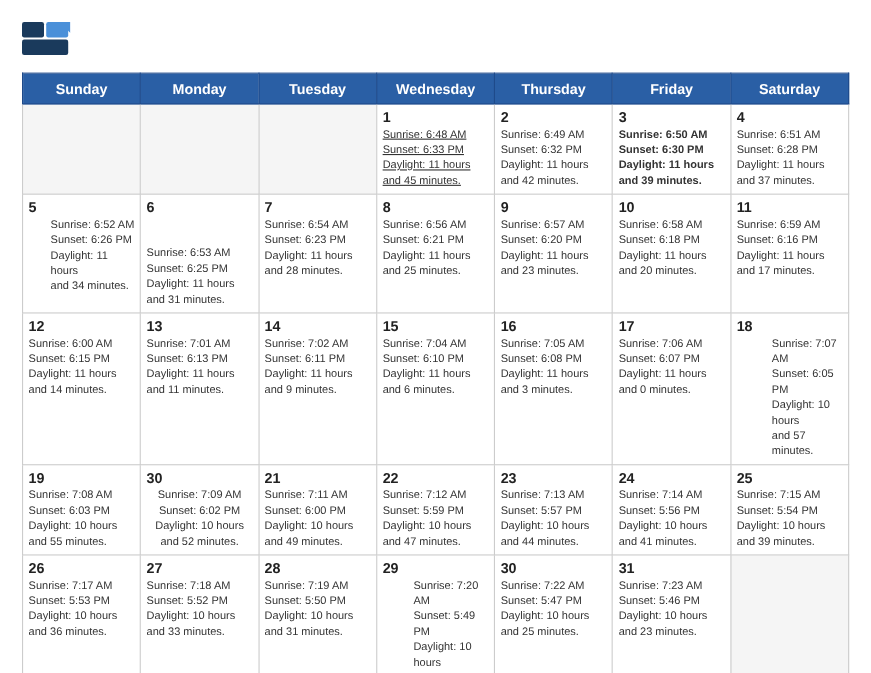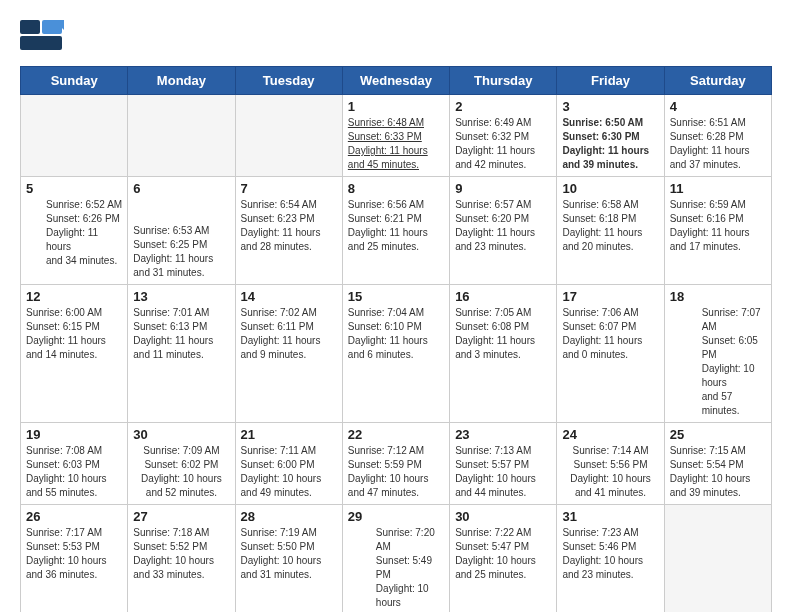--- a/index.html
+++ b/index.html
@@ -275,21 +275,21 @@
         </td>
         <td>
           <div class="day-number">23</div>
           <div class="day-info" style="white-space: pre-line;">Sunrise: 7:13 AM
 Sunset: 5:57 PM
 Daylight: 10 hours
 and 44 minutes.</div>
         </td>
         <td>
           <div class="day-number">24</div>
-          <div class="day-info" style="white-space: pre-line; text-align: center;">Sunrise: 7:14 AM
+          <div class="day-info" style="white-space: pre-line;">Sunrise: 7:14 AM
 Sunset: 5:56 PM
 Daylight: 10 hours
 and 41 minutes.</div>
         </td>
         <td>
           <div class="day-number">25</div>
           <div class="day-info" style="white-space: pre-line;">Sunrise: 7:15 AM
 Sunset: 5:54 PM
 Daylight: 10 hours
 and 39 minutes.</div>

